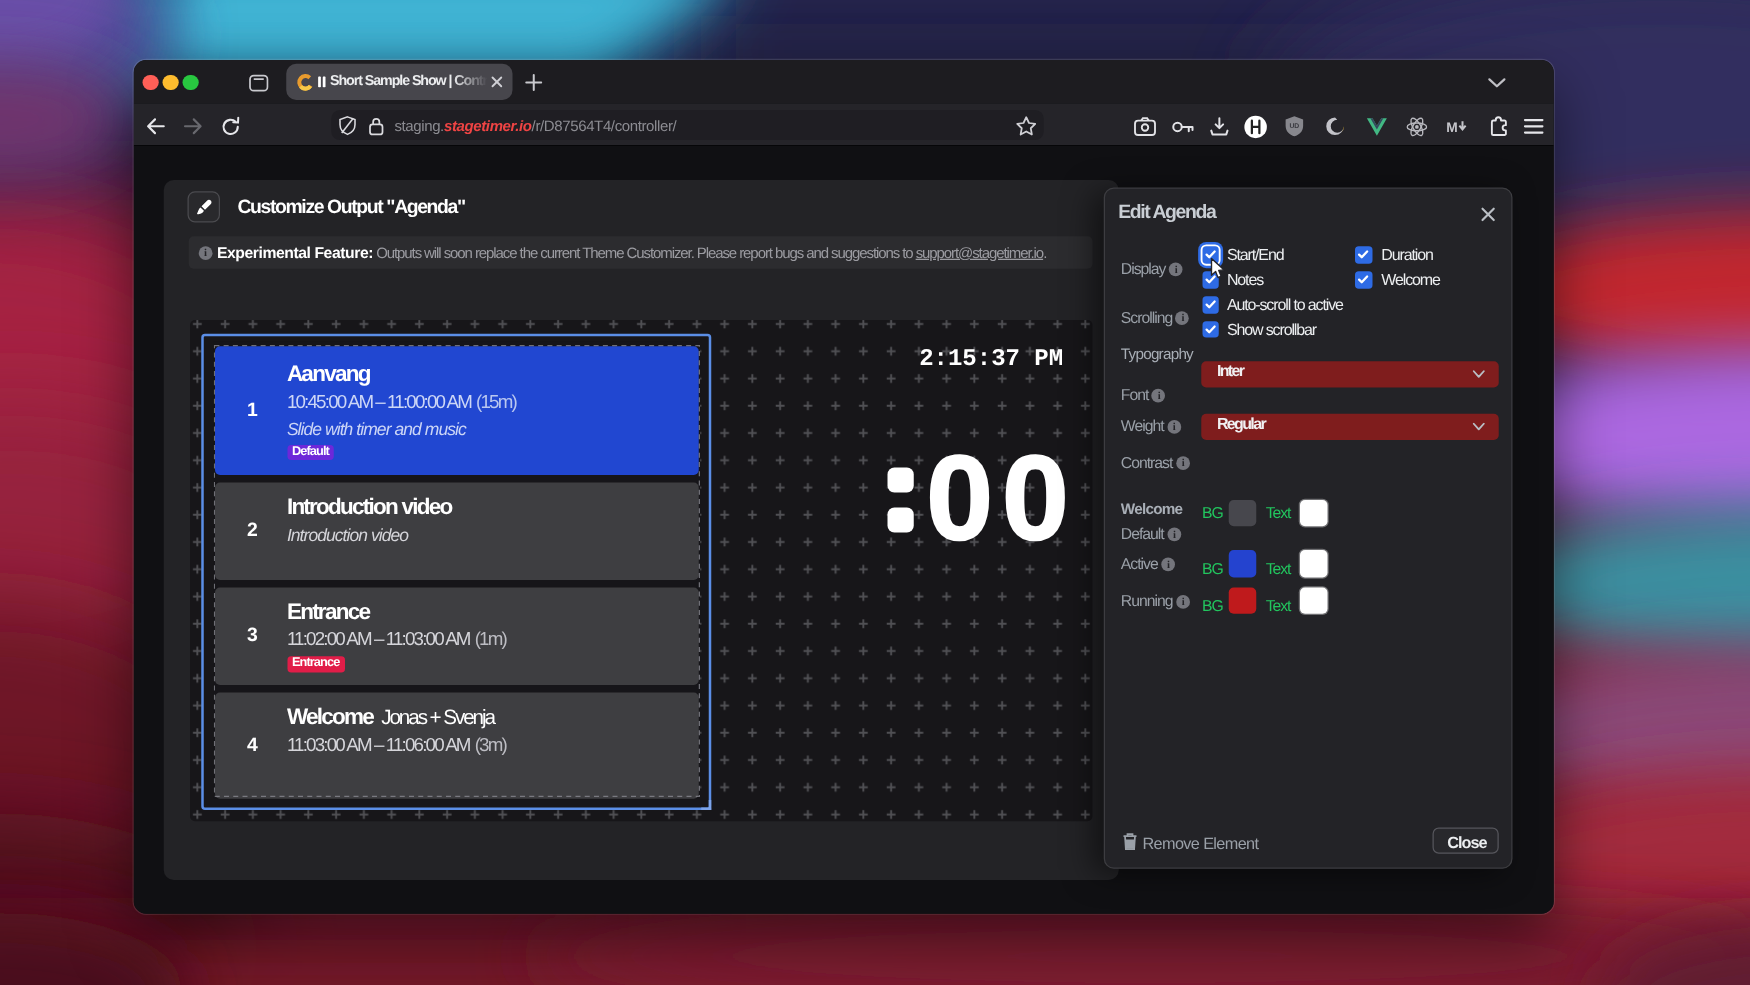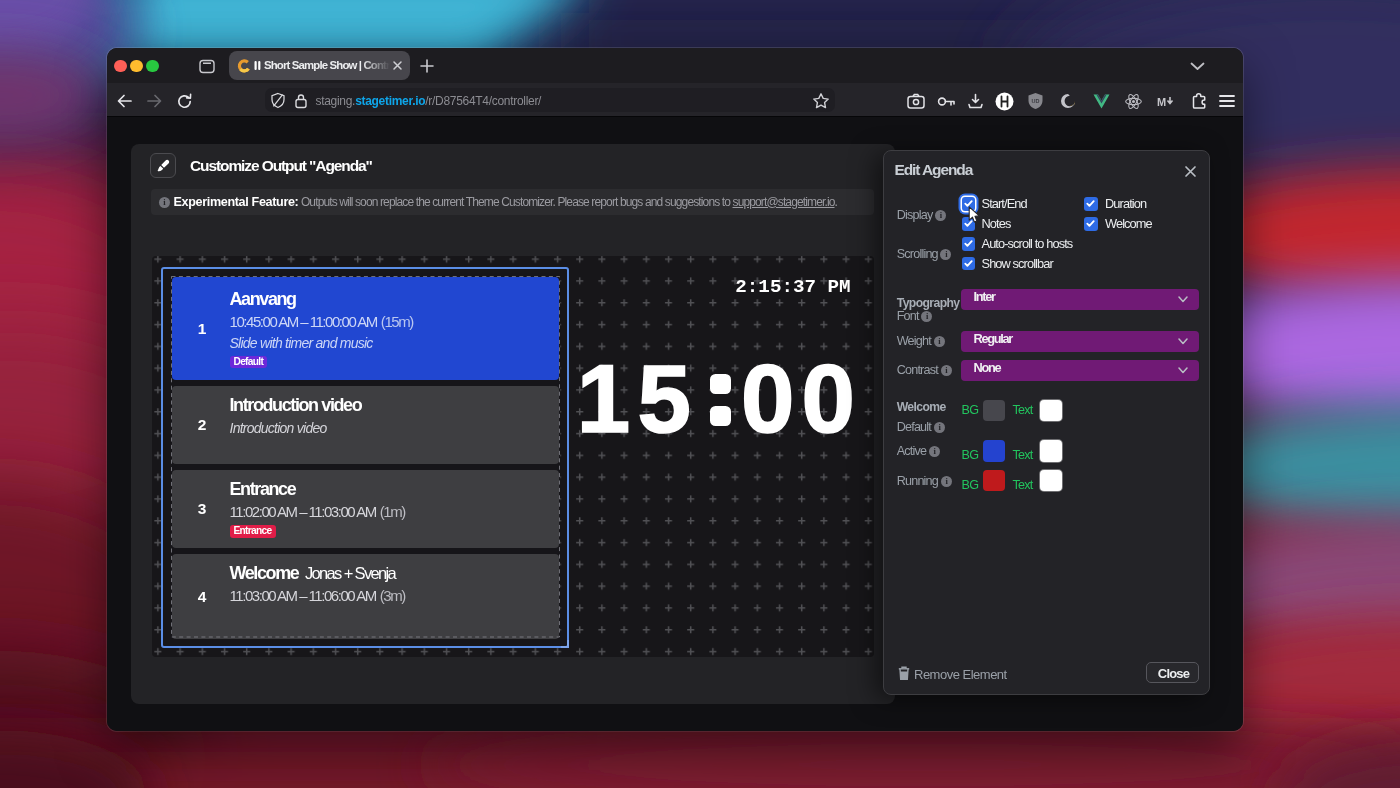--- a/index.html
+++ b/index.html
@@ -38,21 +38,21 @@
   #clock { position:absolute; right:23.5px; top:19.5px; font-family:"Liberation Mono",monospace; font-weight:bold; font-size:19.2px; color:#fff; }
   .tnum { position:absolute; top:87.5px; font-size:96px; font-weight:bold; color:#fff; letter-spacing:7.2px; -webkit-text-stroke:1.7px #fff; line-height:110px; }
   .tdot { position:absolute; left:558px; width:21px; height:19.5px; background:#fff; border-radius:5.5px; }
   
   #editpanel { position:absolute; left:776px; top:33px; width:327px; height:545px; background:#232327; border:1px solid #3d3d41; border-radius:8px;
                box-shadow:-8px 4px 24px rgba(0,0,0,.5); }
   .elabel { position:absolute; left:12.7px; font-size:12.6px; color:#9aa0a8; white-space:nowrap; letter-spacing:-0.8px; }
   .cb { position:absolute; width:13.5px; height:13.5px; background:#2e6be5; border-radius:3px; }
   .cb svg { position:absolute; left:1.2px; top:1.2px; }
   .cblabel { position:absolute; font-size:12.8px; color:#eceef0; letter-spacing:-0.9px; }
-  .dropdown { position:absolute; left:77px; width:238px; height:21px; background:#701a75; border-radius:4px; font-size:12.8px; font-weight:bold; color:#f0f0f2; line-height:16.5px; padding-left:12.5px; letter-spacing:-1.3px; }
+  .dropdown { position:absolute; left:77px; width:238px; height:21px; background:#7f1d1d; border-radius:4px; font-size:12.8px; font-weight:bold; color:#f0f0f2; line-height:16.5px; padding-left:12.5px; letter-spacing:-1.3px; }
   .swlabel { position:absolute; font-size:12.6px; color:#22c55e; letter-spacing:-0.8px; }
   .swatch { position:absolute; width:21.5px; height:21.5px; border-radius:4px; }
   #closebtn { position:absolute; right:10px; bottom:11px; width:53px; height:21px; border:1px solid #56565c; border-radius:5px; background:#28282c; color:#eceef0; font-size:13px; font-weight:bold; text-align:center; line-height:21px; letter-spacing:-0.8px; text-indent:2px; }
   .info { display:inline-block; width:11px; height:11px; border-radius:50%; background:#74757c; color:#232327; font-size:8.5px; font-weight:bold; text-align:center; line-height:11px; vertical-align:1px; font-family:"Liberation Serif",serif; }
 </style>
 </head>
 <body>
 <div id="stage">
 
   <svg class="abs" width="1400" height="788" viewBox="0 0 1400 788">
@@ -152,21 +152,21 @@
 
           <svg class="abs" style="left:5px;top:4.5px;" width="16" height="17" viewBox="0 0 16 17">
               <path d="M8 1.5 L14 3.6 V7.6 C14 11.6 11.5 14.2 8 15.5 C4.5 14.2 2 11.6 2 7.6 V3.6 Z" fill="none" stroke="#dadade" stroke-width="1.25"></path>
               <line x1="12.6" y1="2.6" x2="3.4" y2="14.4" stroke="#dadade" stroke-width="1.25"></line>
             </svg>
 
           <svg class="abs" style="left:28.5px;top:5.5px;" width="14" height="16" viewBox="0 0 14 16">
               <rect x="2" y="6.5" width="10" height="8" rx="2" fill="none" stroke="#dadade" stroke-width="1.4"></rect>
               <path d="M4.5 6.5 V4.5 a2.5 2.5 0 0 1 5 0 V6.5" fill="none" stroke="#dadade" stroke-width="1.4"></path>
             </svg>
-          <div class="abs" style="left:50.5px;top:6.5px;font-size:12px;letter-spacing:-0.3px;color:#8c8c92;">staging.<b style="color:#0ea5e9;">stagetimer.io</b>/r/D87564T4/controller/</div>
+          <div class="abs" style="left:50.5px;top:6.5px;font-size:12px;letter-spacing:-0.3px;color:#8c8c92;">staging.<b style="color:#ef4444;font-style:italic;">stagetimer.io</b>/r/D87564T4/controller/</div>
 
           <svg class="abs" style="left:547px;top:4.5px;" width="18" height="18" viewBox="0 0 18 18">
               <path d="M9 1.8 L11.2 6.4 L16.2 7.1 L12.6 10.6 L13.5 15.6 L9 13.2 L4.5 15.6 L5.4 10.6 L1.8 7.1 L6.8 6.4 Z" fill="none" stroke="#cfcfd4" stroke-width="1.4" stroke-linejoin="round"></path>
             </svg>
         </div>
 
         <svg class="abs" style="left:800px;top:10px;" width="18" height="16" viewBox="0 0 18 16">
             <rect x="1" y="3.5" width="16" height="11.5" rx="2.5" fill="none" stroke="#e2e2e6" stroke-width="1.5"></rect>
             <path d="M6 3.5 L7.3 1.5 H10.7 L12 3.5" fill="none" stroke="#e2e2e6" stroke-width="1.5"></path>
             <circle cx="9" cy="9" r="2.6" fill="none" stroke="#e2e2e6" stroke-width="1.5"></circle>
@@ -231,21 +231,20 @@
         <div id="canvas">
           <svg class="abs" style="left:0;top:0;" width="722" height="401">
             <defs>
               <pattern id="plus" width="22.2" height="21.8" patternUnits="userSpaceOnUse" x="16.8" y="14.3">
                 <path d="M10.55 7.2 h1.5 v2.75 h2.75 v1.5 h-2.75 v2.75 h-1.5 v-2.75 h-2.75 v-1.5 h2.75 z" fill="#505054"></path>
               </pattern>
             </defs>
             <rect width="722" height="401" fill="url(#plus)"></rect>
           </svg>
           <div id="clock">2:15:37 PM</div>
-          <div id="t1" class="tnum" style="right:176px;">15</div>
           <div id="t2" class="tnum" style="left:589px;">00</div>
           <div class="tdot" style="top:118px;"></div>
           <div class="tdot" style="top:150.4px;"></div>
           <div id="selbox"></div>
           <div id="elembg"></div>
           <svg id="dashbox" width="389" height="362">
               <rect x="0.5" y="0.5" width="388" height="360.5" fill="none" stroke="#8d8d95" stroke-opacity="0.75" stroke-width="1" stroke-dasharray="4 3.4"></rect>
             </svg>
           <div style="position:absolute;left:409px;top:384px;width:8px;height:8px;border-right:2.5px solid #7da4ea;border-bottom:2.5px solid #7da4ea;z-index:6;"></div>
           <div class="aitem" style="top:21px;height:103px;background:#2147d1;">
@@ -312,43 +311,40 @@
             </svg>
           </div>
         <div class="cblabel" style="left:221px;top:65.3px;">Welcome</div>
 
         <div class="elabel" style="top:96.3px;">Scrolling <span class="info">i</span></div>
         <div class="cb" style="left:77.5px;top:86px;">
             <svg width="11" height="11" viewBox="0 0 12 12">
               <path d="M2.5 6.2 L4.8 8.5 L9.5 3.5" fill="none" stroke="#fff" stroke-width="2" stroke-linecap="round" stroke-linejoin="round"></path>
             </svg>
           </div>
-        <div class="cblabel" style="left:97.5px;top:85.2px;">Auto-scroll to hosts</div>
+        <div class="cblabel" style="left:97.5px;top:85.2px;">Auto-scroll to active</div>
         <div class="cb" style="left:77.5px;top:105.7px;">
             <svg width="11" height="11" viewBox="0 0 12 12">
               <path d="M2.5 6.2 L4.8 8.5 L9.5 3.5" fill="none" stroke="#fff" stroke-width="2" stroke-linecap="round" stroke-linejoin="round"></path>
             </svg>
           </div>
         <div class="cblabel" style="left:97.5px;top:104.9px;">Show scrollbar</div>
 
-        <div class="elabel" style="top:145px;font-weight:bold;color:#a8aeb6;font-size:12.2px;letter-spacing:-0.6px;">Typography</div>
+        <div class="elabel" style="top:125px;font-weight:normal;color:#a8aeb6;font-size:12.2px;letter-spacing:-0.6px;">Typography</div>
         <div class="elabel" style="top:157.8px;">Font <span class="info">i</span></div>
         <div class="dropdown" style="top:137.5px;">Inter<svg class="abs" style="right:11px;top:7px;" width="10" height="7" viewBox="0 0 10 7">
               <path d="M1 1 L5 5.5 L9 1" fill="none" stroke="#b9bec4" stroke-width="1.5" stroke-linecap="round" stroke-linejoin="round"></path>
             </svg></div>
 
         <div class="elabel" style="top:182.5px;">Weight <span class="info">i</span></div>
         <div class="dropdown" style="top:179.5px;">Regular<svg class="abs" style="right:11px;top:7px;" width="10" height="7" viewBox="0 0 10 7">
               <path d="M1 1 L5 5.5 L9 1" fill="none" stroke="#b9bec4" stroke-width="1.5" stroke-linecap="round" stroke-linejoin="round"></path>
             </svg></div>
 
         <div class="elabel" style="top:211.8px;">Contrast <span class="info">i</span></div>
-        <div class="dropdown" style="top:209px;">None<svg class="abs" style="right:11px;top:7px;" width="10" height="7" viewBox="0 0 10 7">
-              <path d="M1 1 L5 5.5 L9 1" fill="none" stroke="#b9bec4" stroke-width="1.5" stroke-linecap="round" stroke-linejoin="round"></path>
-            </svg></div>
 
         <div class="elabel" style="top:249.2px;font-weight:bold;color:#a8aeb6;font-size:12.2px;letter-spacing:-0.6px;">Welcome</div>
         <div class="elabel" style="top:268.5px;">Default <span class="info">i</span></div>
         <div class="swlabel" style="left:77.6px;top:252.3px;">BG</div>
         <div class="swatch" style="left:99px;top:248.7px;background:#47474d;"></div>
         <div class="swlabel" style="left:128.5px;top:252.3px;">Text</div>
         <div class="swatch" style="left:156px;top:248.7px;background:#fff;box-shadow:0 0 0 1px rgba(255,255,255,.35);"></div>
 
         <div class="elabel" style="top:293.3px;">Active <span class="info">i</span></div>
         <div class="swlabel" style="left:77.6px;top:296.8px;">BG</div>

